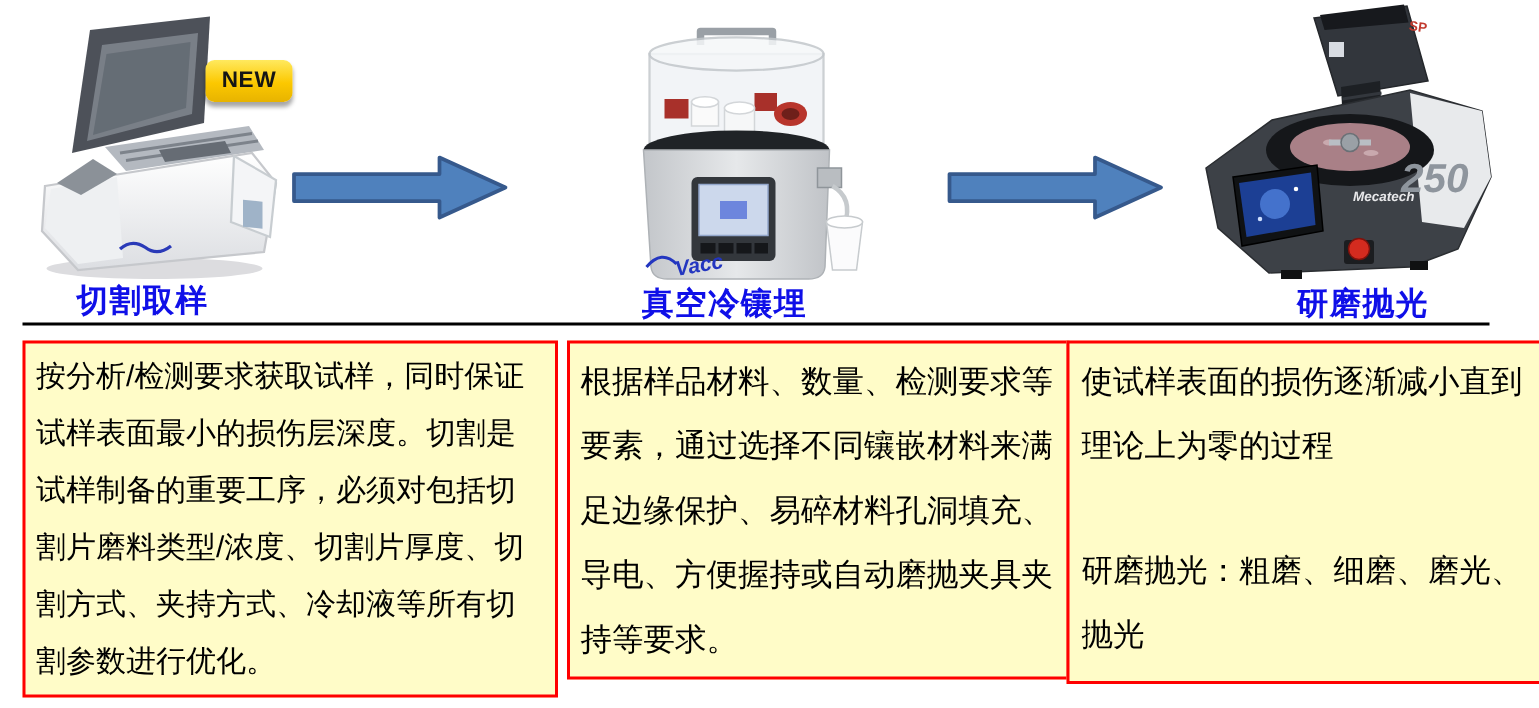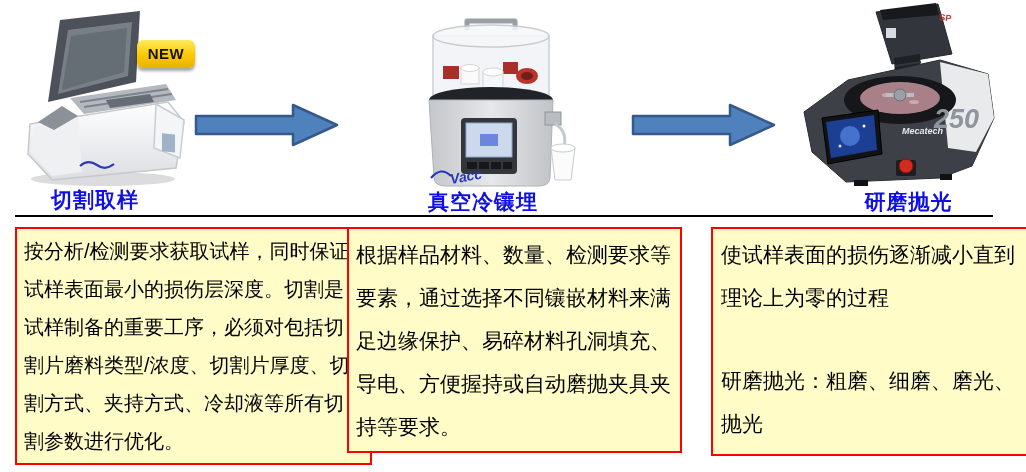--- a/index.html
+++ b/index.html
@@ -26,21 +26,21 @@
     text-align:center;letter-spacing:1px;white-space:nowrap;
   }
   .divider{position:absolute;left:15px;top:215px;width:978px;height:2px;background:#000;}
   
   .desc-box{
     position:absolute;top:227px;background:#fffcc8;border:2px solid #ff0000;
     box-sizing:border-box;color:#000;
   }
   .desc-box p{margin:0;}
   .box1{left:3px;width:357px;height:238px;padding:3px 7px 0 7px;font-size:20px;line-height:38px;margin-left:12px;}
-  .box2{left:347px;width:335px;height:226px;padding:4px 7px 0 7px;font-size:21px;line-height:43px;}
+  .box2{left:378px;width:335px;height:226px;padding:4px 7px 0 7px;font-size:21px;line-height:43px;}
   .box3{left:711px;width:322px;height:229px;padding:4px 8px 0 8px;font-size:21px;line-height:43px;}
   .box3 .p2{margin-top:40px;}
 </style>
 </head>
 <body>
 
 <div class="canvas">
 
   <div class="machine" style="left:18px;top:6px;width:170px;height:182px;">
     <svg viewBox="0 0 170 182">

